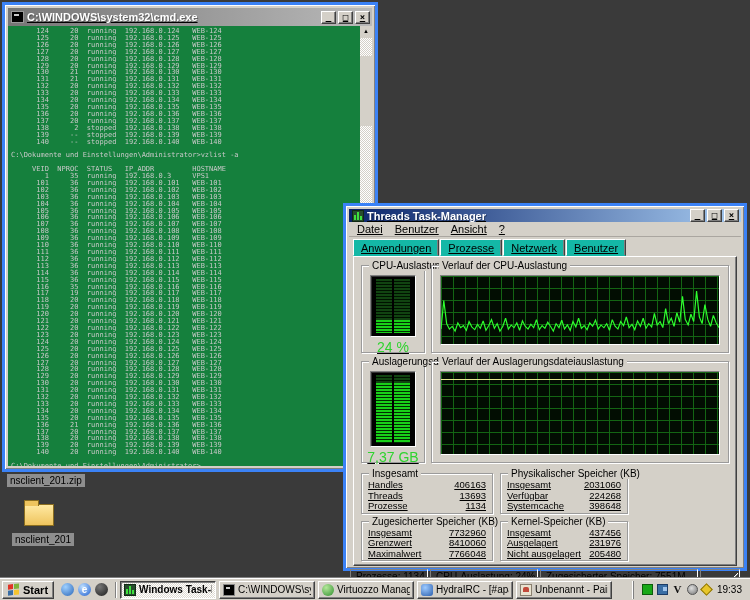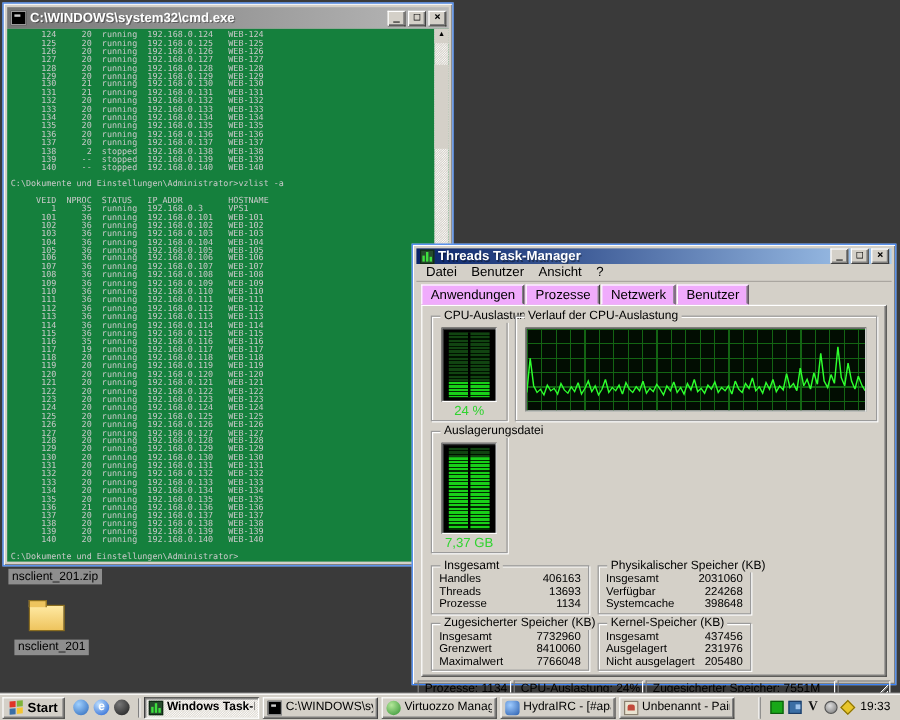--- a/index.html
+++ b/index.html
@@ -1,21 +1,21 @@
 <!DOCTYPE html>
 <html><head>
 <meta charset="utf-8">
 <style>
   * { margin:0; padding:0; box-sizing:border-box; }
   html,body { width:750px; height:600px; overflow:hidden; }
   body { background:#3a3a3a; font-family:"Liberation Sans", sans-serif; position:relative; }
 
   
-  .win { position:absolute; background:#d4d0c8; border:1px solid #3b82f6;
-         box-shadow: inset 1px 1px 0 #ffffff, inset -1px -1px 0 #808080; padding:3px; }
+  .win { position:absolute; background:#d4d0c8; border:3px solid #3b82f6;
+         box-shadow: inset 1px 1px 0 #ffffff, inset -1px -1px 0 #808080; padding:3px;text-decoration:underline; }
   .titlebar { height:18px; display:flex; align-items:center; padding:0 2px 0 3px; gap:3px; }
   .titlebar.active   { background:linear-gradient(90deg,#0a246a,#a6caf0); }
   .titlebar.inactive { background:linear-gradient(90deg,#767676,#b9b9b9); }
   .title-text { flex:1; font-size:11px; font-weight:bold; color:#fff; white-space:nowrap; overflow:hidden;
                 text-shadow:1px 1px 0 rgba(0,0,0,.35); }
   .winbtns { display:flex; gap:2px; }
   .winbtn { width:15px; height:13px; background:#d4d0c8; border:1px solid;
             border-color:#fff #404040 #404040 #fff; box-shadow: inset -1px -1px 0 #808080;
             font-size:9px; line-height:11px; text-align:center; color:#000; font-weight:bold;
             font-family:"DejaVu Sans Mono", monospace; }
@@ -46,39 +46,39 @@
                  background:linear-gradient(#ffe9a2,#eec45e); border:1px solid #8a6d1f; }
   #folder-icon::before { content:""; position:absolute; top:-5px; left:-1px; width:13px; height:5px;
                  background:#eec45e; border:1px solid #8a6d1f; border-bottom:none; }
   #folder-label { left:12px; top:533px; }
 
   
   #tm-window { left:343px; top:203px; width:404px; height:368px; z-index:2; display:flex; flex-direction:column; }
   #tm-menubar { height:16px; display:flex; align-items:center; padding:0 2px; gap:0; border-bottom:1px solid #aaa6a0; }
   .menu-item { font-size:11px; padding:1px 6px; color:#000; }
   #tm-tabs { display:flex; align-items:flex-end; height:20px; margin:2px 4px 0 4px; position:relative; z-index:2; }
-  .tab { font-size:11px; padding:2px 7px 3px; height:17px; background:#f0abfc; border:1px solid;
+  .tab { font-size:11px; padding:2px 7px 3px; height:17px; background:#14b8a6; border:1px solid;
          border-color:#fff #404040 transparent #fff; box-shadow:inset -1px 0 0 #808080; margin-right:1px; white-space:nowrap;text-align:right; }
   .tab.active { height:20px; font-weight:normal; border-bottom:1px solid #d4d0c8; position:relative; top:1px; z-index:3; }
   #tm-page { flex:1; margin:0 4px; border:1px solid; border-color:#fff #404040 #404040 #fff;
              box-shadow:inset -1px -1px 0 #808080; padding:8px 7px 4px 7px; display:flex; flex-direction:column; position:relative; z-index:1; }
   .tm-row { display:flex; gap:6px; }
   #row-cpu { height:88px; margin-bottom:8px; }
   #row-pf  { height:102px; margin-bottom:10px; }
   .groupbox { position:relative; border:1px solid #9b9b9b; box-shadow:1px 1px 0 #fff, inset 1px 1px 0 #fff; }
   .legend { position:absolute; top:-6px; left:7px; background:#d4d0c8; padding:0 3px; font-size:10px; line-height:11px; color:#000; white-space:nowrap; }
   .gauge-group { width:64px; flex:none; display:flex; flex-direction:column; align-items:center; padding:9px 0 3px; }
   .graph-group { flex:1; padding:9px 8px 7px; }
   .gauge-panel { width:46px; flex:1; background:#000; padding:3px 5px; }
   .gauge-panel.sunken{} 
   .led-wrap { position:relative; width:100%; height:100%; display:flex; flex-direction:column; }
   .led-unlit { flex:1; background:repeating-linear-gradient(to bottom,#114411 0 2px,#001200 2px 3px); }
   .led-lit   { background:repeating-linear-gradient(to bottom,#19d119 0 2px,#012c01 2px 3px); }
   .led-split { position:absolute; left:50%; top:0; bottom:0; width:2px; margin-left:-1px; background:#000; }
-  .gauge-label { height:12px; font-size:11px; color:#2fd32f; text-align:right; padding-top:2px; font-family:"Liberation Sans",sans-serif; }
+  .gauge-label { height:12px; font-size:14px; color:#2fd32f; text-align:right; padding-top:2px; font-family:"Liberation Sans",sans-serif; }
   .graph { position:relative; width:100%; height:100%; background:#020d02; overflow:hidden; }
   .graph::before { content:""; position:absolute; inset:0;
       background-image:repeating-linear-gradient(to right, rgba(20,105,20,.95) 0 1px, transparent 1px 12px),
                        repeating-linear-gradient(to bottom, rgba(20,105,20,.95) 0 1px, transparent 1px 12px); }
   .graph svg { position:absolute; inset:0; width:100%; height:100%; }
   #pf-line { position:absolute; left:0; right:0; height:1px; background:#e3e88e; }
 
   #stats-grid { flex:1; display:grid; grid-template-columns:132px 128px; grid-auto-rows:1fr; gap:7px 7px; align-items:stretch; }
   .stat-box { position:relative; border:1px solid #9b9b9b; box-shadow:1px 1px 0 #fff, inset 1px 1px 0 #fff; padding:6px 6px 1px; }
   .stat-row { display:flex; justify-content:space-between; font-size:9.5px; line-height:10.5px; color:#000; }
@@ -281,20 +281,26 @@
         <span class="legend">Auslagerungsdatei</span>
         <div class="gauge-panel sunken">
           <div class="led-wrap">
             <div class="led-unlit"></div>
             <div class="led-lit" style="height: 88%;"></div>
             <div class="led-split"></div>
           </div>
         </div>
         <div class="gauge-label">7,37 GB</div>
       </div>
+      <div class="groupbox graph-group">
+        <span class="legend">Verlauf der Auslagerungsdateiauslastung</span>
+        <div class="graph sunken">
+          <div id="pf-line" style="top: 9%; background: rgb(227, 232, 142);"></div>
+        </div>
+      </div>
     </div>
 
     <div id="stats-grid">
         <div class="stat-box">
           <span class="legend">Insgesamt</span>
           <div class="stat-row">
             <span>Handles</span>
             <span>406163</span>
           </div>
           <div class="stat-row">

